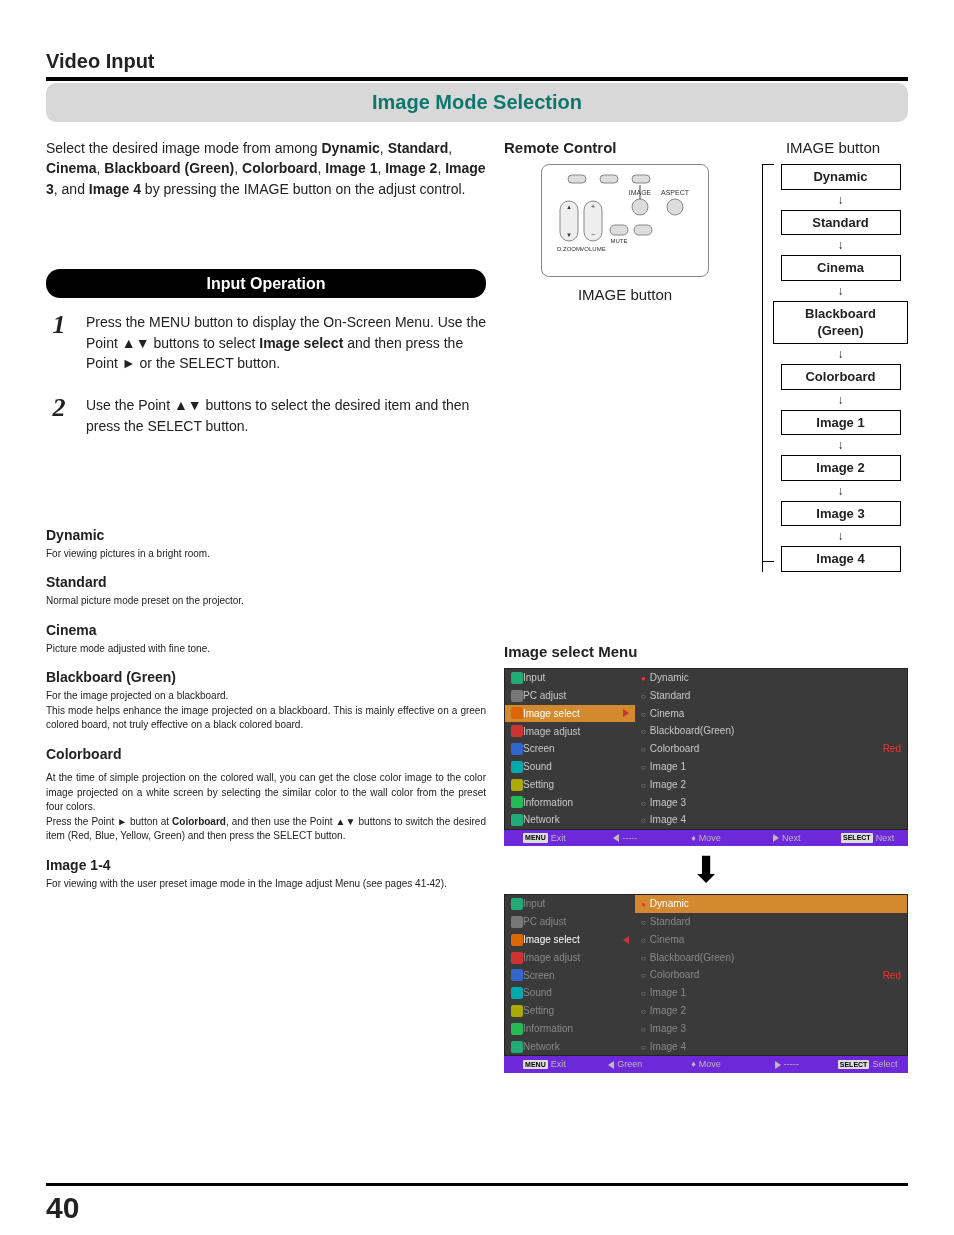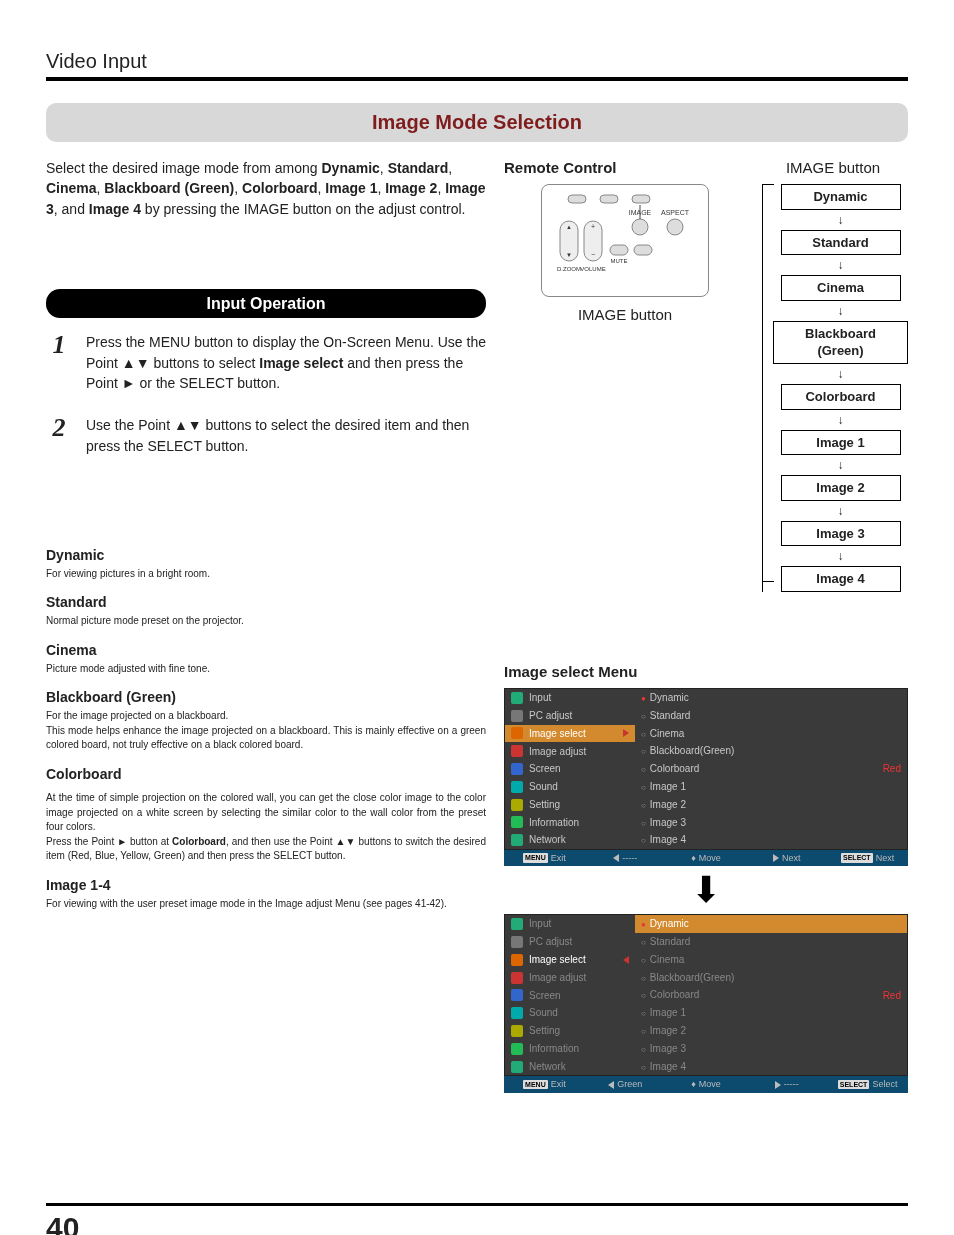--- a/index.html
+++ b/index.html
@@ -8,33 +8,33 @@
     background: #fff;
     color: #222;
     width: 954px;
     margin: 0 auto;
     padding: 48px 46px 30px 46px;
     font-size: 14px;
     line-height: 1.35;
   }
   .section-header {
     font-size: 20px;
-    font-weight: normal;
+    font-weight: bold;
     border-bottom: 4px solid #000;
     padding-bottom: 2px;
-    margin-bottom: 22px;
+    margin-bottom: 2px;
   }
   .title-bar {
     background: #d8d8d8;
     border-radius: 10px;
     text-align: center;
     font-size: 20px;
     font-weight: bold;
     padding: 6px 10px;
-    color: #7f1d1d;
+    color: #0f766e;
     margin-bottom: 16px;
   }
   .two-col { display: flex; gap: 18px; }
   .left-col { flex: 0 0 440px; }
   .right-col { flex: 1; position: relative; }
   .pill {
     background: #000;
     color: #fff;
     font-weight: bold;
     text-align: center;
@@ -69,24 +69,24 @@
   .remote-svg-wrap { border: 1px solid #888; border-radius: 8px; padding: 6px 8px 10px 8px; background: #fff; }
   .menu-heading { font-weight: bold; font-size: 15px; margin: 14px 0 6px 0; }
   .osd-menu {
     width: 100%;
     background: #3a3a3a;
     color: #c8c8c8;
     font-size: 10px;
     border: 1px solid #222;
   }
   .osd-row { display: flex; align-items: stretch; }
-  .osd-left { width: 130px; display: flex; align-items: center; gap: 6px; padding: 2px 6px; }
+  .osd-left { width: 130px; display: flex; align-items: center; padding: 2px 6px; }
   .osd-right { flex: 1; padding: 2px 6px; display:flex; align-items:center; gap:4px;}
   .osd-sel .osd-left { background: #d38a2e; color: #fff; }
-  .osd-footer { background: #0c4a6e; color: #bbb; display: flex; font-size: 9px; }
+  .osd-footer { background: #6d28d9; color: #bbb; display: flex; font-size: 9px; }
   .osd-footer > div { flex:1; text-align:center; padding: 2px 0; display:flex; align-items:center; justify-content:center; gap:3px;}
   .menu-badge { background:#ddd; color:#000; font-size:7px; padding:0 2px; border-radius:1px; font-weight:bold;}
   .big-arrow { text-align:center; font-size: 36px; margin: 6px 0; color:#000; line-height:1;}
   .osd2 .osd-left, .osd2 .osd-right { color: #888; }
   .osd2 .osd-row-hl .osd-right { background:#d38a2e; color:#fff; }
   .osd2 .osd-sel2 .osd-left { color:#fff; }
   .page-footer { margin-top: 110px; border-top: 3px solid #000; padding-top: 2px;}
   .page-num { font-size: 30px; font-weight: bold; }
   .i-green{background:#2a7;} .i-grey{background:#777;} .i-orange{background:#d60;} .i-red{background:#c33;} .i-blue{background:#36c;} .i-teal{background:#0aa;} .i-yel{background:#aa0;} .i-info{background:#2b5;}
   .osd-icon-box{width:12px;height:12px;border-radius:2px;}

